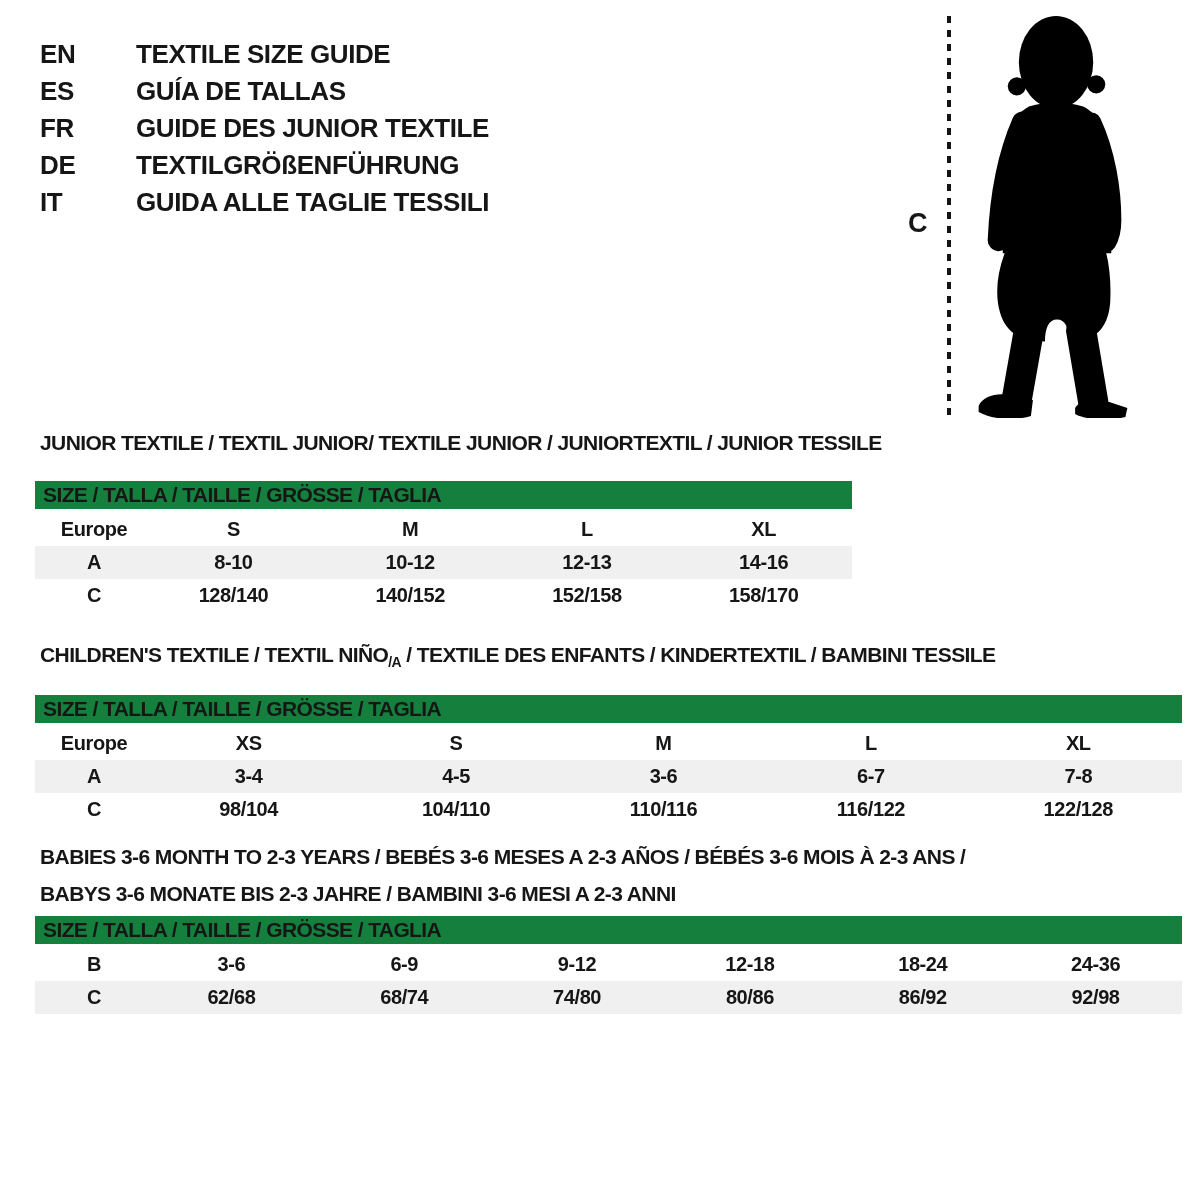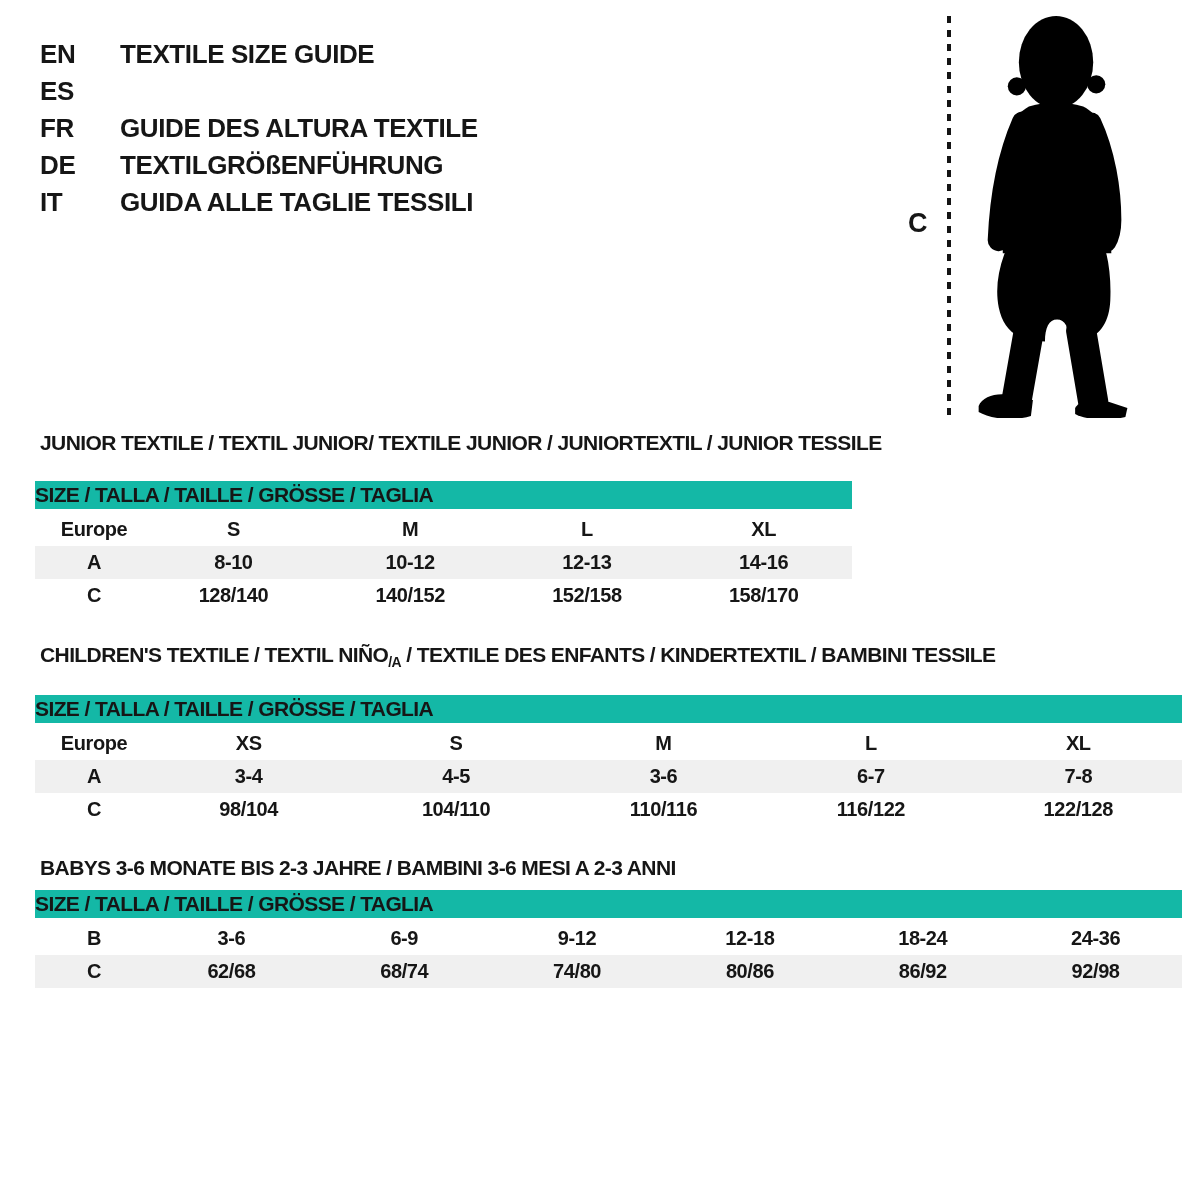--- a/index.html
+++ b/index.html
@@ -12,21 +12,21 @@
     position: relative;
     overflow: hidden;
     letter-spacing: -0.4px;
   }
   .canvas { position: absolute; inset: 0; width: 980px; height: 1200px; }
 
   
   .lang-block { position: absolute; left: 40px; top: 36px; }
   .lang-row { display: flex; height: 37px; align-items: center; font-size: 26px; }
   .lang-code { width: 80px; }
-  .lang-title { white-space: nowrap; }
+  .lang-title { white-space: nowrap; margin-left: 16px; }
 
   
   .measure-line {
     position: absolute; left: 947px; top: 16px;
     width: 4px; height: 400px;
     background: repeating-linear-gradient(to bottom, #141414 0 7px, transparent 7px 14px);
   }
   .measure-label {
     position: absolute; left: 908px; top: 208px;
     font-size: 27px;
@@ -45,22 +45,23 @@
   .sec-junior   { top: 430px; width: 817px; }
   .sec-children { top: 642px; width: 1147px; }
   .sec-babies   { top: 844px; width: 1147px; }
   .sec-junior   .size-table { margin-top: 25px; }
   .sec-children .size-table { margin-top: 20px; }
   .sec-babies   .size-table { margin-top: 9px; }
 
   .size-table { width: 100%; }
   .table-header {
     height: 28px; line-height: 28px;
-    background: #14b8a6;
+    background: #15803d;
     font-size: 21px;
+    padding-left: 8px;
     letter-spacing: -0.6px;
   }
   .rows { padding-top: 4px; }
   .row { display: grid; height: 33px; align-items: center; font-size: 20px; }
   .cols-4 .row { grid-template-columns: 110px repeat(4, 1fr); }
   .cols-5 .row { grid-template-columns: 110px repeat(5, 1fr); }
   .cols-6 .row { grid-template-columns: 110px repeat(6, 1fr); }
   .row .label { padding-left: 8px; text-align: center; }
   .row .cell  { text-align: center; }
   .row.shaded { background: #f0f0f0; }
@@ -74,24 +75,25 @@
 
 <div class="canvas">
 
   <div class="lang-block">
     <div class="lang-row">
       <span class="lang-code">EN</span>
       <span class="lang-title">TEXTILE SIZE GUIDE</span>
     </div>
     <div class="lang-row">
       <span class="lang-code">ES</span>
+      <span class="lang-title">GUÍA DE TALLAS</span>
     </div>
     <div class="lang-row">
       <span class="lang-code">FR</span>
-      <span class="lang-title">GUIDE DES ALTURA TEXTILE</span>
+      <span class="lang-title">GUIDE DES JUNIOR TEXTILE</span>
     </div>
     <div class="lang-row">
       <span class="lang-code">DE</span>
       <span class="lang-title">TEXTILGRÖßENFÜHRUNG</span>
     </div>
     <div class="lang-row">
       <span class="lang-code">IT</span>
       <span class="lang-title">GUIDA ALLE TAGLIE TESSILI</span>
     </div>
   </div>
@@ -169,20 +171,21 @@
           <div class="cell">104/110</div>
           <div class="cell">110/116</div>
           <div class="cell">116/122</div>
           <div class="cell">122/128</div>
         </div>
       </div>
     </div>
   </section>
 
   <section class="size-section sec-babies">
+    <h2 class="section-heading">BABIES 3-6 MONTH TO 2-3 YEARS / BEBÉS 3-6 MESES A 2-3 AÑOS / BÉBÉS 3-6 MOIS À 2-3 ANS /</h2>
     <h2 class="section-heading" style="margin-top:11px;">BABYS 3-6 MONATE BIS 2-3 JAHRE / BAMBINI 3-6 MESI A 2-3 ANNI</h2>
     <div class="size-table cols-6">
       <div class="table-header">SIZE / TALLA / TAILLE / GRÖSSE / TAGLIA</div>
       <div class="rows">
         <div class="row">
           <div class="label">B</div>
           <div class="cell">3-6</div>
           <div class="cell">6-9</div>
           <div class="cell">9-12</div>
           <div class="cell">12-18</div>

